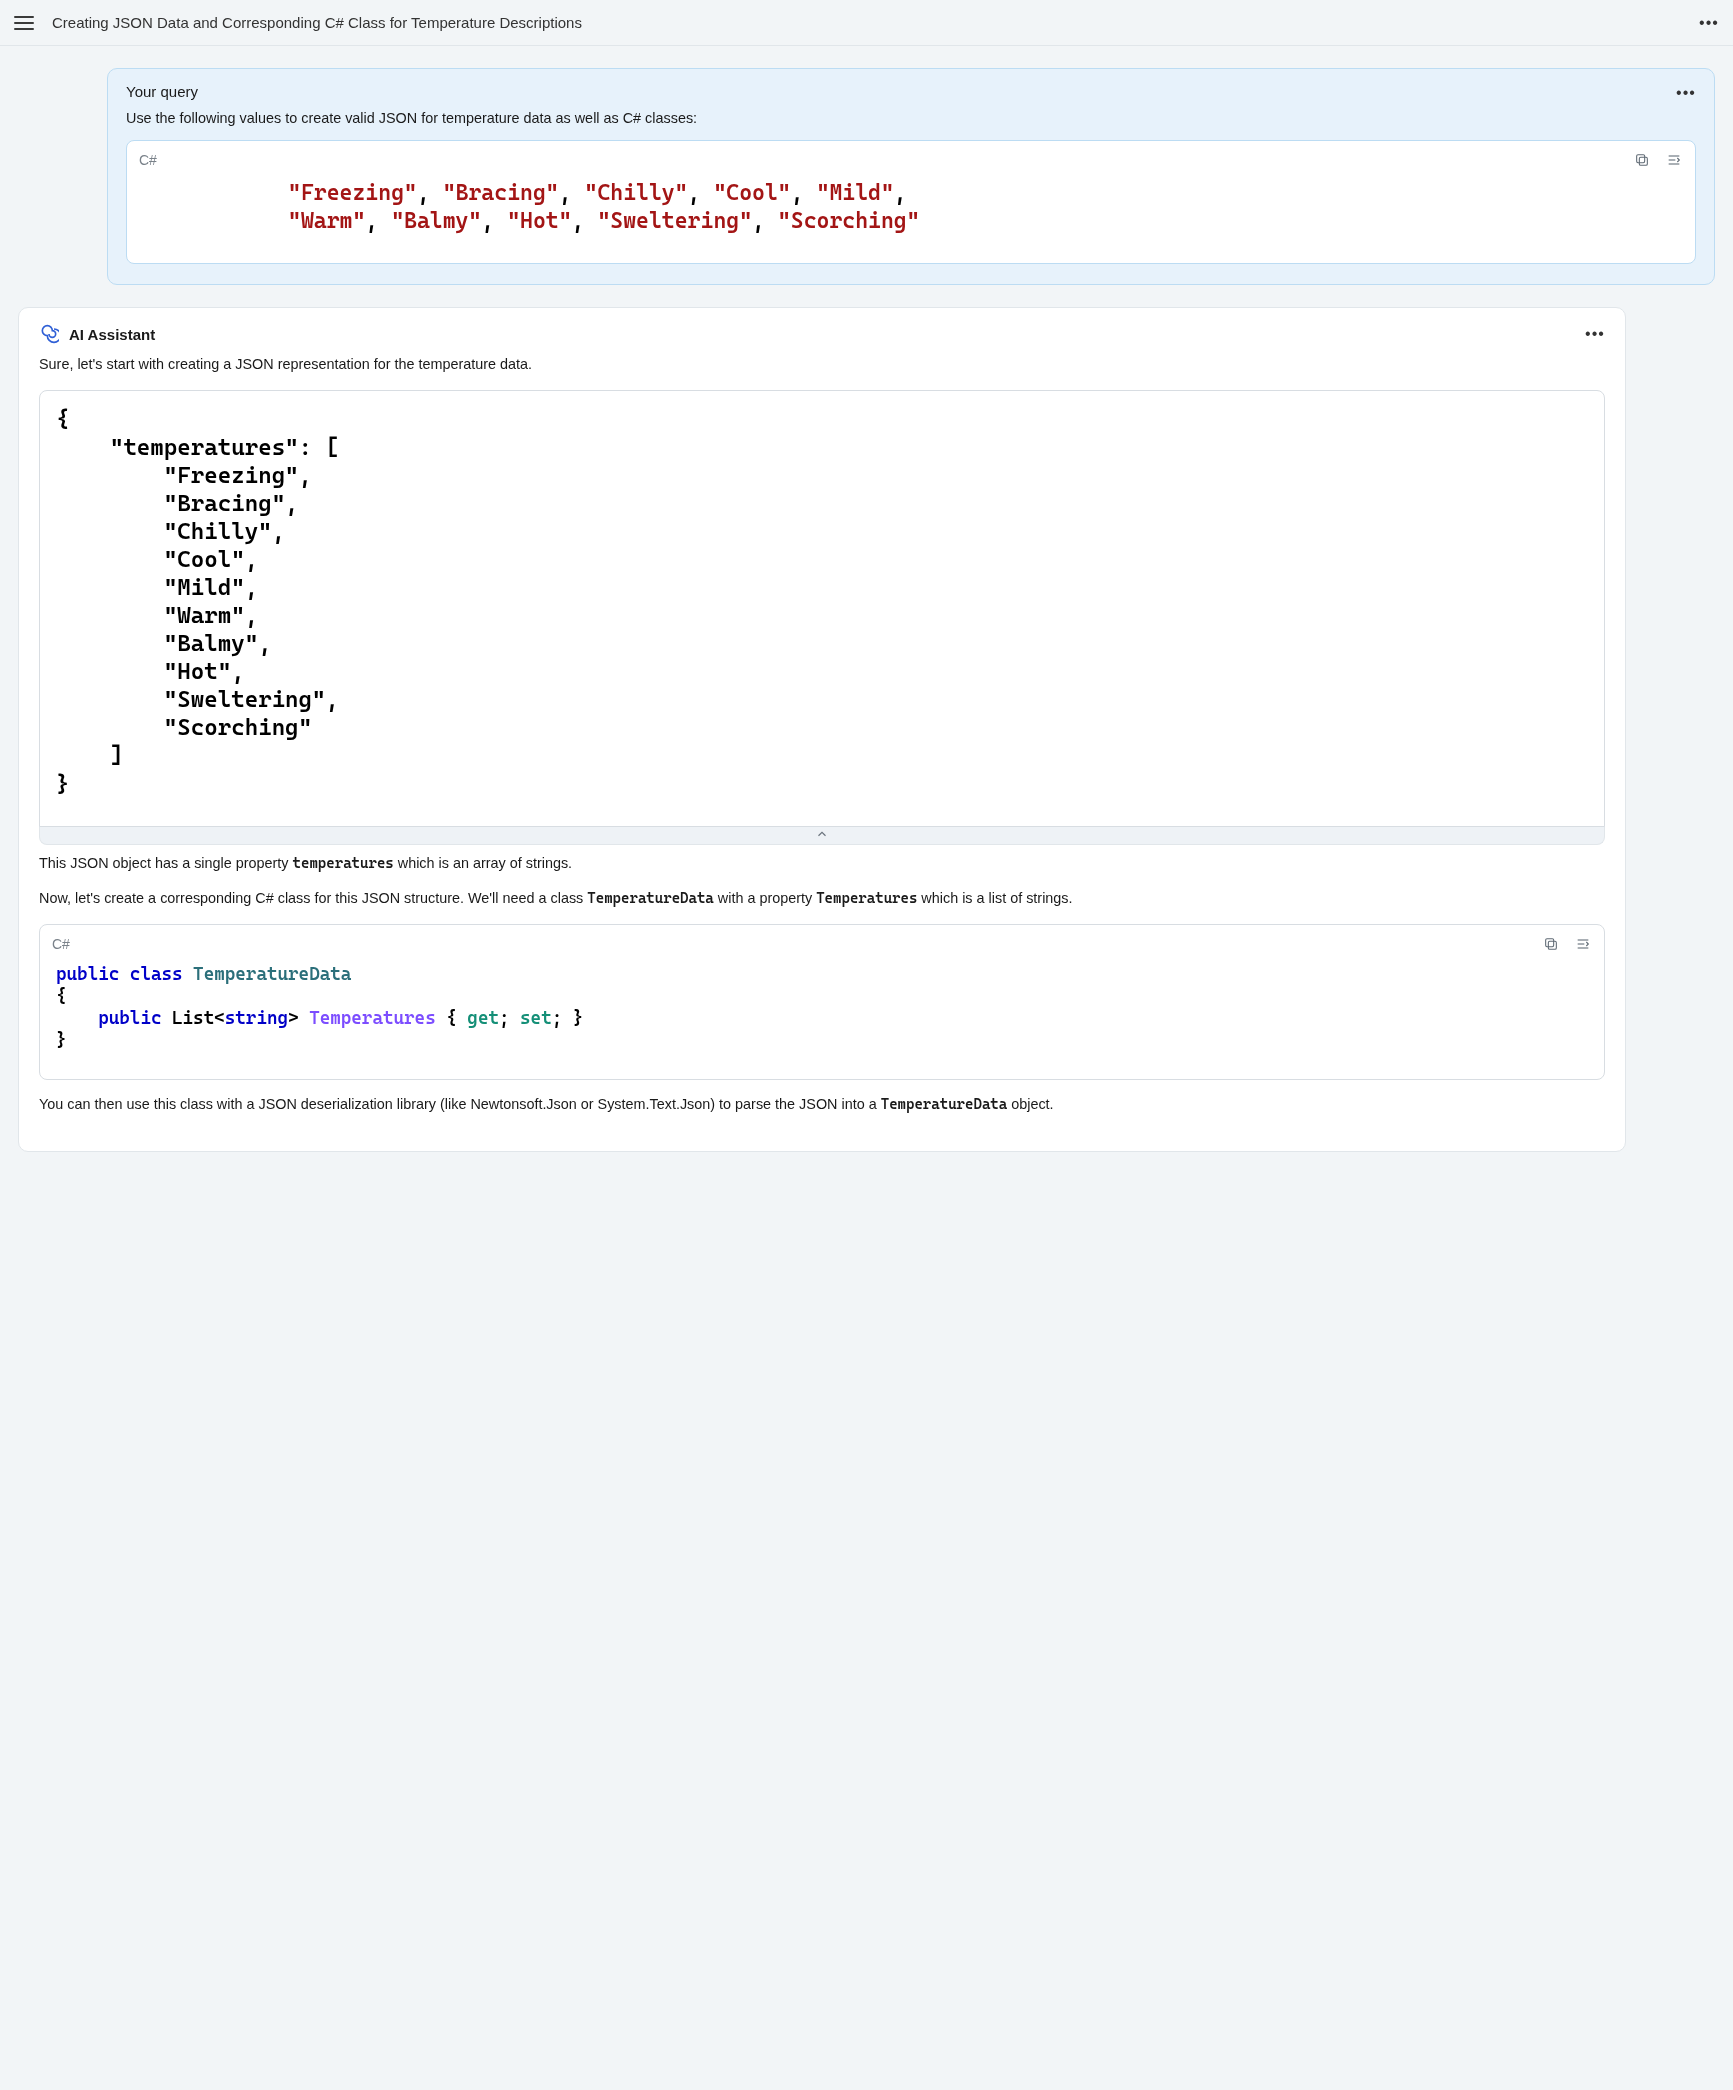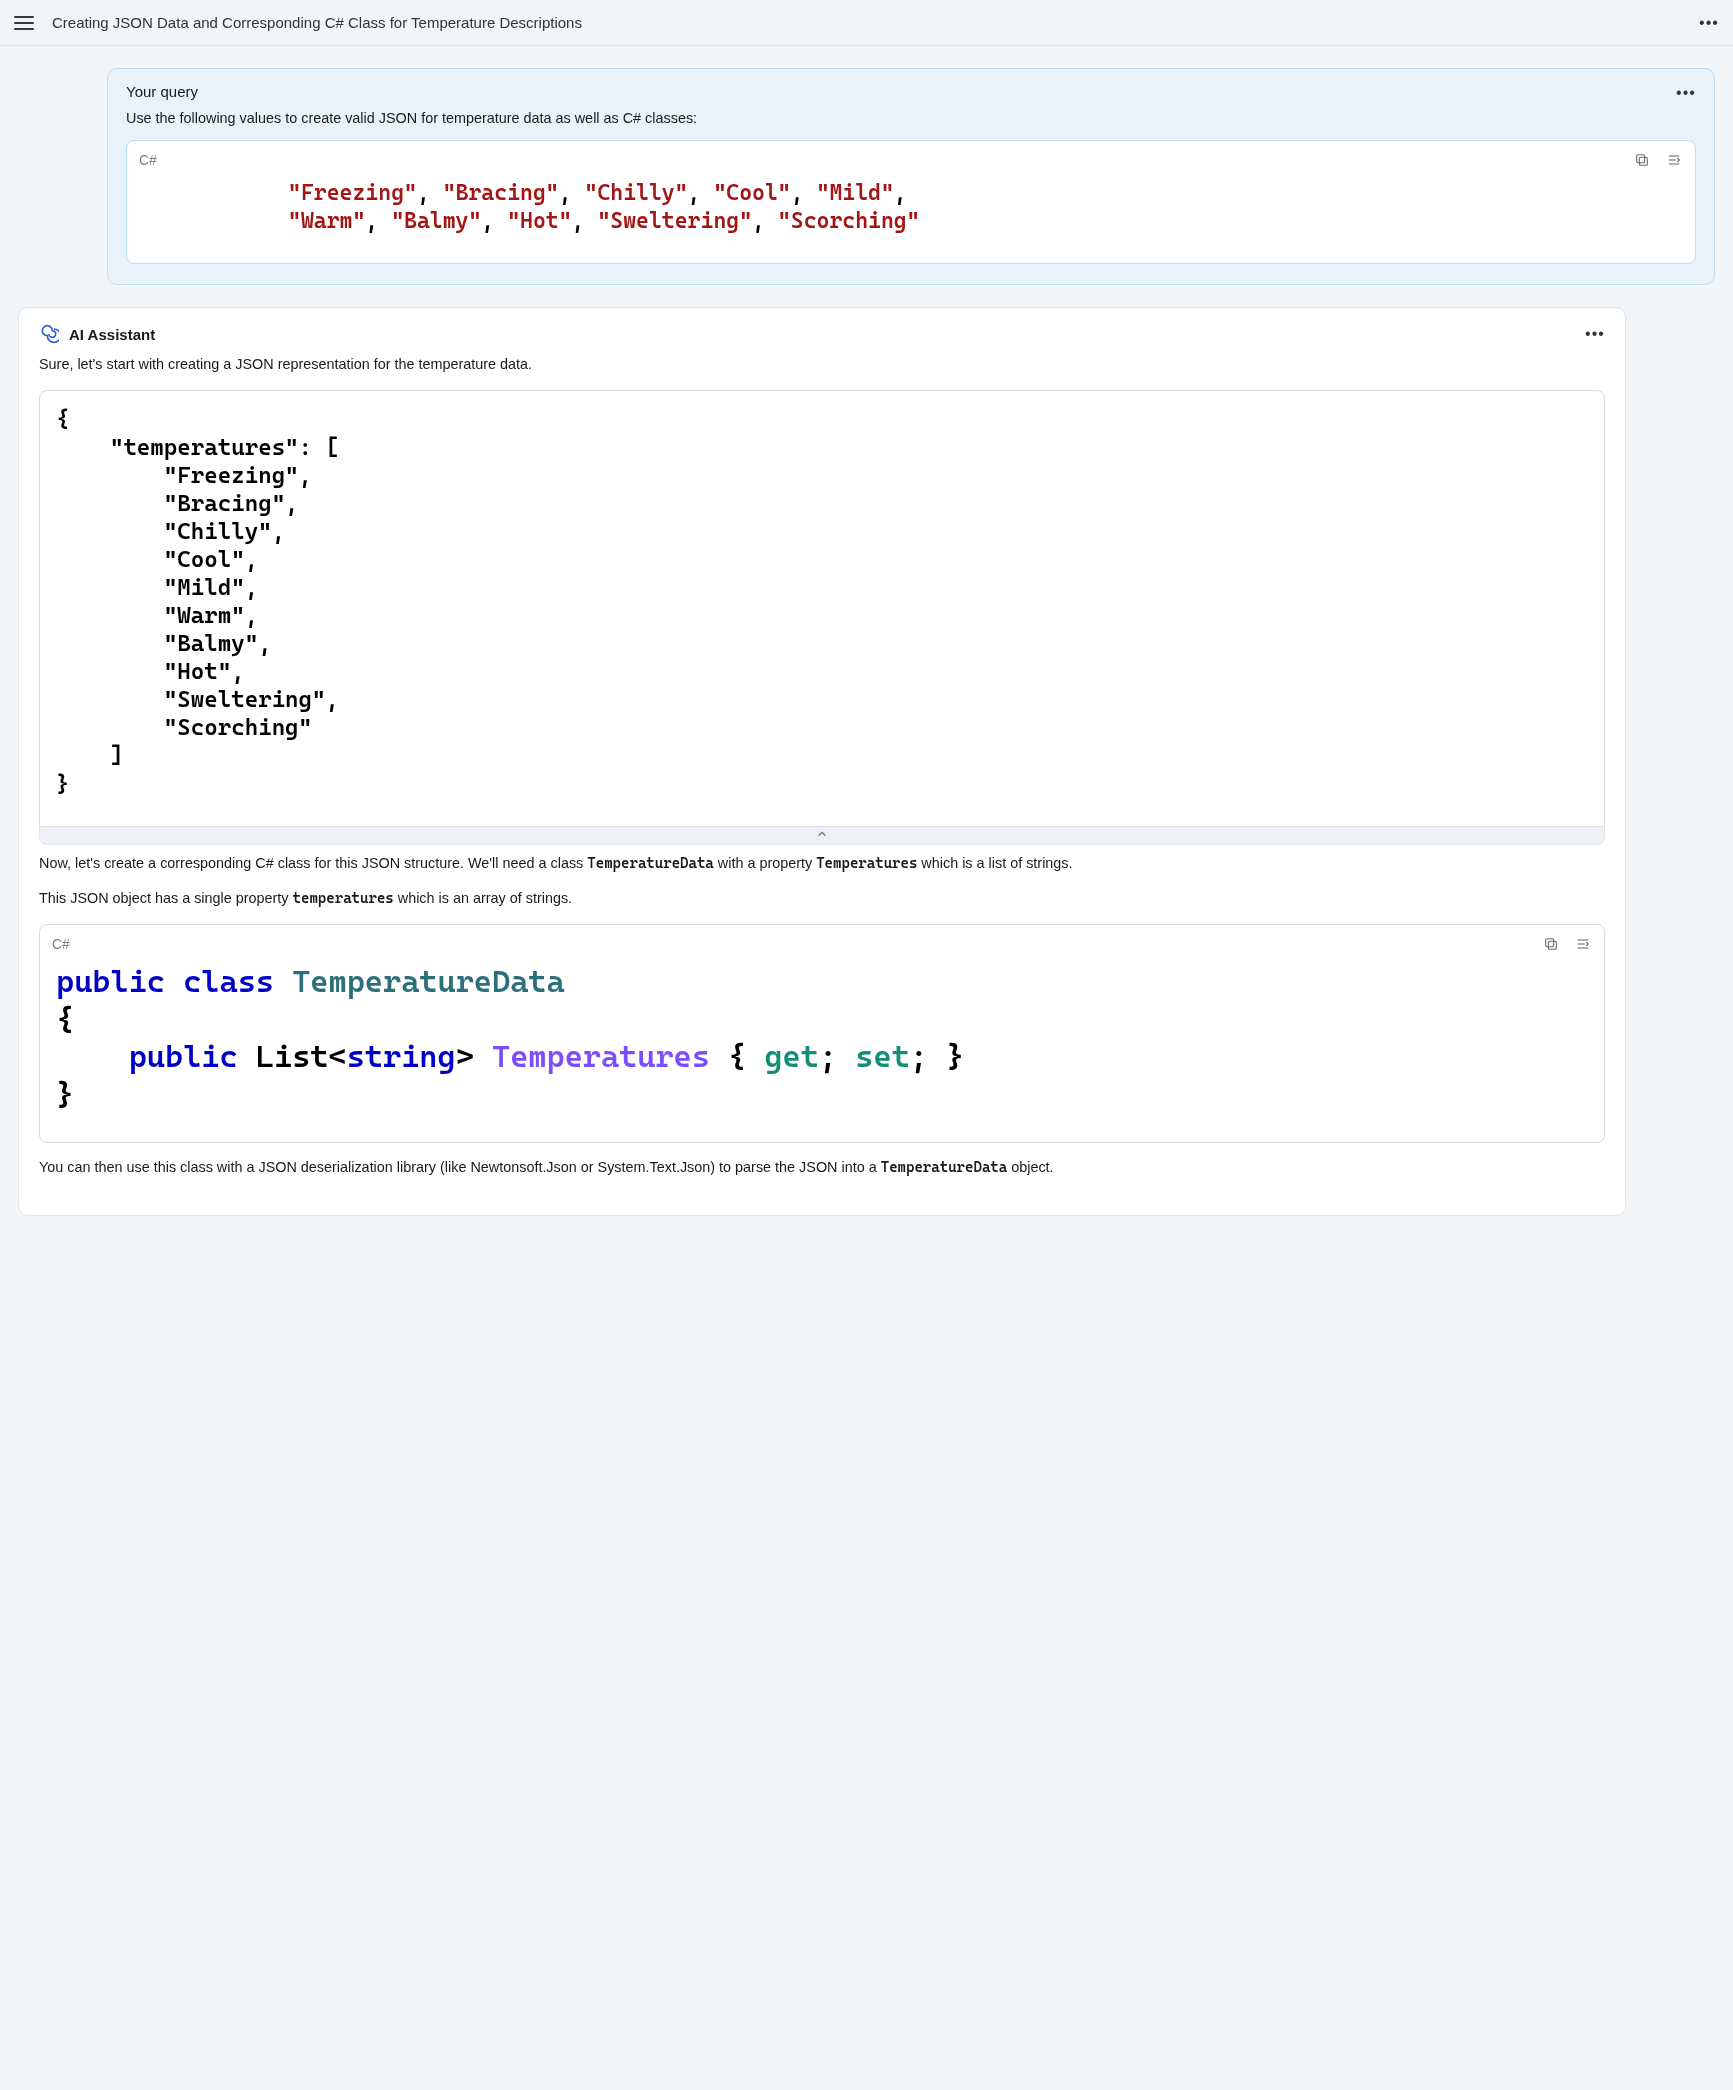--- a/index.html
+++ b/index.html
@@ -105,21 +105,21 @@
     font-family: "Cascadia Mono","Consolas","Menlo",monospace;
     font-size: 23px;
     line-height: 1.22;
     white-space: pre;
     color:#000;
     font-weight:600;
     padding: 4px;
   }
   pre.csharp-code {
     font-family: "Cascadia Mono","Consolas","Menlo",monospace;
-    font-size: 31px;
+    font-size: 18px;
     line-height: 1.22;
     white-space: pre;
     font-weight:600;
     padding: 4px;
   }
 </style>
 </head>
 <body>
 
 <div class="header">
@@ -197,24 +197,24 @@
     ]
 }</pre>
     </div>
     <div class="collapse-bar">
       <svg viewBox="0 0 24 24">
           <polyline points="6 15 12 9 18 15"></polyline>
         </svg>
     </div>
 
     <div class="body-text">
+      <span>This JSON object has a single property </span><span class="mono">temperatures</span><span> which is an array of strings.</span>
+    </div>
+    <div class="body-text">
       <span>Now, let's create a corresponding C# class for this JSON structure. We'll need a class </span><span class="mono">TemperatureData</span><span> with a property </span><span class="mono">Temperatures</span><span> which is a list of strings.</span>
-    </div>
-    <div class="body-text">
-      <span>This JSON object has a single property </span><span class="mono">temperatures</span><span> which is an array of strings.</span>
     </div>
 
     <div class="codebox inner-grey">
       <div class="codebox-head">
         <span class="lang-label">C#</span>
         <div class="code-actions">
           <div class="icon-btn">
             <svg viewBox="0 0 24 24">
                 <rect x="8" y="8" width="12" height="12" rx="2"></rect>
                 <rect x="4" y="4" width="12" height="12" rx="2"></rect>

